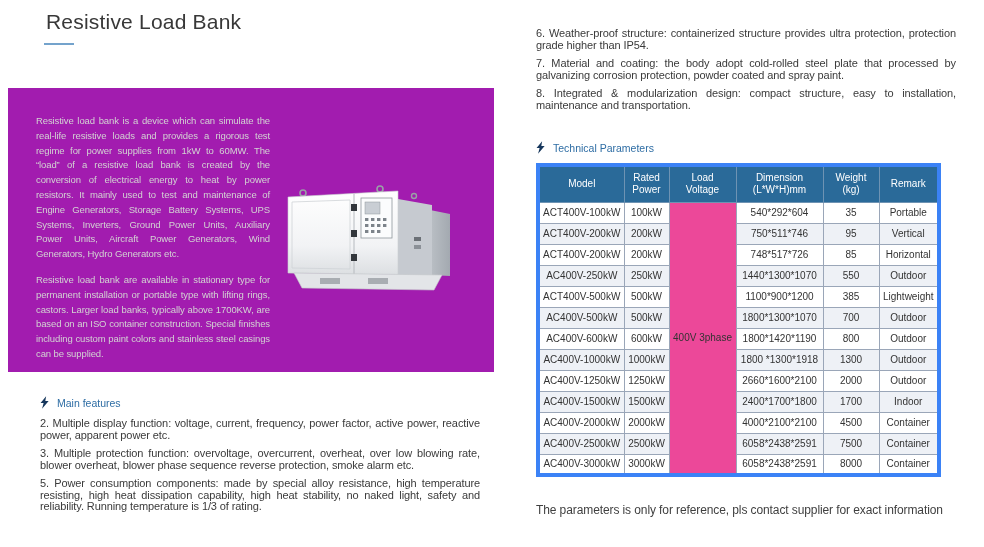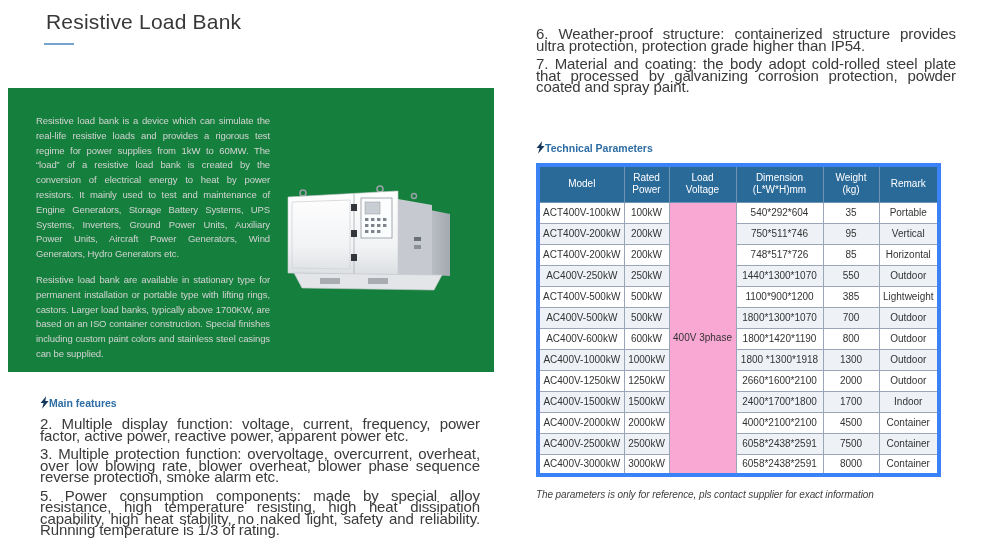--- a/index.html
+++ b/index.html
@@ -16,45 +16,45 @@
     font-size: 21px; color: #383838; letter-spacing: 0.2px;
   }
   .title-underline {
     position: absolute; left: 44px; top: 43px;
     width: 30px; height: 2px; background: #74a3cc;
   }
 
   
   .dark-box {
     position: absolute; left: 8px; top: 88px;
-    width: 486px; height: 284px; background: #15803d;
+    width: 486px; height: 284px; background: #a21caf;
   }
   .dark-box .intro-text {
     position: absolute; left: 28px; top: 26px; width: 234px;
     color: #d3d3d3; font-size: 9.5px; line-height: 14.8px;
     text-align: justify; letter-spacing: -0.1px;
   }
   .dark-box .intro-text p { margin-bottom: 11px; }
 
   .equipment-img {
     position: absolute; left: 272px; top: 94px;
     width: 180px; height: 118px;
   }
 
   
   .feature-heading {
-    display: flex; align-items: center; gap: 0;
-    color: #2e6da4; font-weight: bold; font-size: 10.5px;
+    display: flex; align-items: center; gap: 8px;
+    color: #2e6da4; font-weight: normal; font-size: 10.5px;
     margin-bottom: 9px;
   }
   .bolt-icon { display: inline-block; line-height: 0; }
 
   
   .feat {
-    font-size: 15px; line-height: 11.5px; letter-spacing: -0.1px;
+    font-size: 11px; line-height: 11.5px; letter-spacing: -0.1px;
     color: #3a3a3a; margin-bottom: 7px; text-align: justify;
   }
   .feat:last-child { margin-bottom: 0; }
 
   .features-left {
     position: absolute; left: 40px; top: 396px; width: 440px;
   }
 
   .right-features {
     position: absolute; left: 536px; top: 28px; width: 420px;
@@ -72,24 +72,24 @@
     background: #2a6a99; color: #ffffff; font-weight: normal;
     font-size: 10px; line-height: 12px; height: 37px;
     border: 1px solid #6e93b3; text-align: center; padding: 0 4px;
   }
   table.params td {
     border: 1px solid #9aa6b8; font-size: 10px; color: #333333;
     height: 21px; text-align: center; padding: 0 2px;
     background: #ffffff; white-space: nowrap; overflow: hidden;
   }
   table.params tbody tr:nth-child(even) td { background: #eef1f6; }
-  table.params tbody tr td.merged { background: #f9a8d4; vertical-align: middle; }
+  table.params tbody tr td.merged { background: #ec4899; vertical-align: middle; }
 
   .footnote {
-    margin-top: 12px; font-size: 10px; color: #3f3f3f; letter-spacing: -0.1px; font-style: italic;
+    margin-top: 26px; font-size: 12px; color: #3f3f3f; letter-spacing: -0.1px;
   }
 </style>
 </head>
 <body>
 
 <div class="page">
 
   <div class="page-title">Resistive Load Bank</div>
   <div class="title-underline"></div>
 
@@ -162,20 +162,21 @@
       <span>Main features</span>
     </div>
     <p class="feat">2. Multiple display function: voltage, current, frequency, power factor, active power, reactive power, apparent power etc.</p>
     <p class="feat">3. Multiple protection function: overvoltage, overcurrent, overheat, over low blowing rate, blower overheat, blower phase sequence reverse protection, smoke alarm etc.</p>
     <p class="feat">5. Power consumption components: made by special alloy resistance, high temperature resisting, high heat dissipation capability, high heat stability, no naked light, safety and reliability. Running temperature is 1/3 of rating.</p>
   </div>
 
   <div class="right-features">
     <p class="feat">6. Weather-proof structure: containerized structure provides ultra protection, protection grade higher than IP54.</p>
     <p class="feat">7. Material and coating: the body adopt cold-rolled steel plate that processed by galvanizing corrosion protection, powder coated and spray paint.</p>
+    <p class="feat">8. Integrated &amp; modularization design: compact structure, easy to installation, maintenance and transportation.</p>
   </div>
 
   <div class="tech-section">
     <div class="feature-heading">
       <span class="bolt-icon">
         <svg width="9" height="13" viewBox="0 0 10 14">
             <path d="M6.8 0 L0.6 7.6 H4 L2.3 14 L9.6 5.4 H5.9 Z" fill="#16375c"></path>
           </svg>
       </span>
       <span>Technical Parameters</span>

